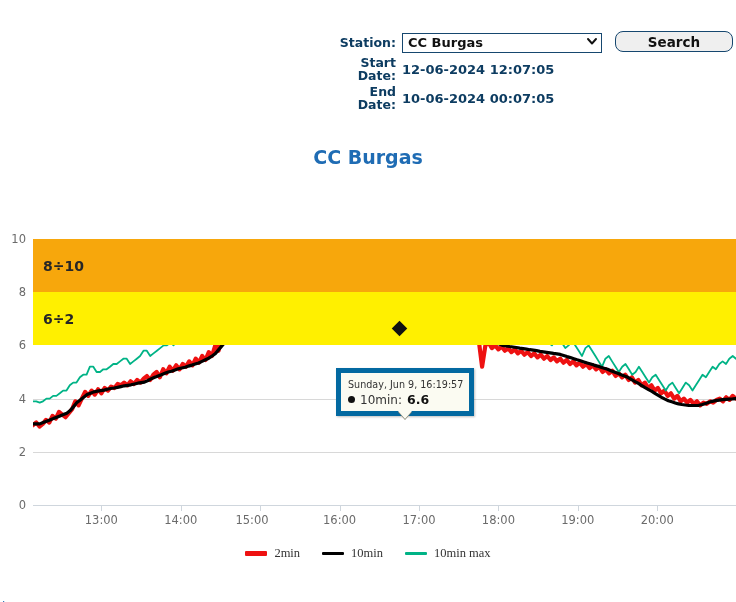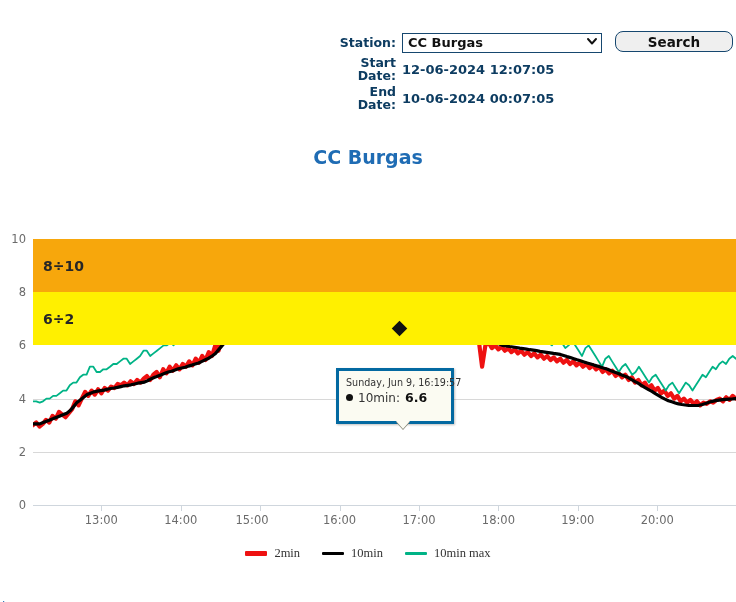--- a/index.html
+++ b/index.html
@@ -78,24 +78,24 @@
   .legend{
     position:absolute;left:0;top:418px;width:736px;
     display:flex;justify-content:center;align-items:center;gap:22px;
   }
   .leg-item{display:flex;align-items:center;gap:7px;font-family:Liberation Serif, serif;}
   .leg-swatch{display:block;border-radius:1px;}
   .leg-text{color:#333;font-size:12.5px;}
 
   
   .tooltip{
-    position:absolute;left:336px;top:240px;width:118px;
-    background:#fbfbf2;border:3px solid #0369a1;
+    position:absolute;left:336px;top:240px;width:138px;
+    background:#fbfbf2;border:5px solid #0369a1;
     box-shadow:1px 1px 2px rgba(0,0,0,.25);
-    padding:5px 7px 16px 7px;box-sizing:border-box;z-index:40;
+    padding:5px 7px 4px 7px;box-sizing:border-box;z-index:40;
   }
   .tt-date{color:#333;font-size:9.6px;line-height:13px;white-space:nowrap;}
   .tt-row{display:flex;align-items:center;gap:5px;margin-top:1px;}
   .tt-dot{width:7px;height:7px;border-radius:50%;background:#111;flex:none;}
   .tt-series{color:#333;font-size:12px;}
   .tt-value{color:#111;font-size:12.5px;font-weight:bold;}
   .tt-tail{
     position:absolute;left:57px;top:100%;width:0;height:0;
     border-left:7px solid transparent;border-right:7px solid transparent;
     border-top:8px solid #fbfbf2;

